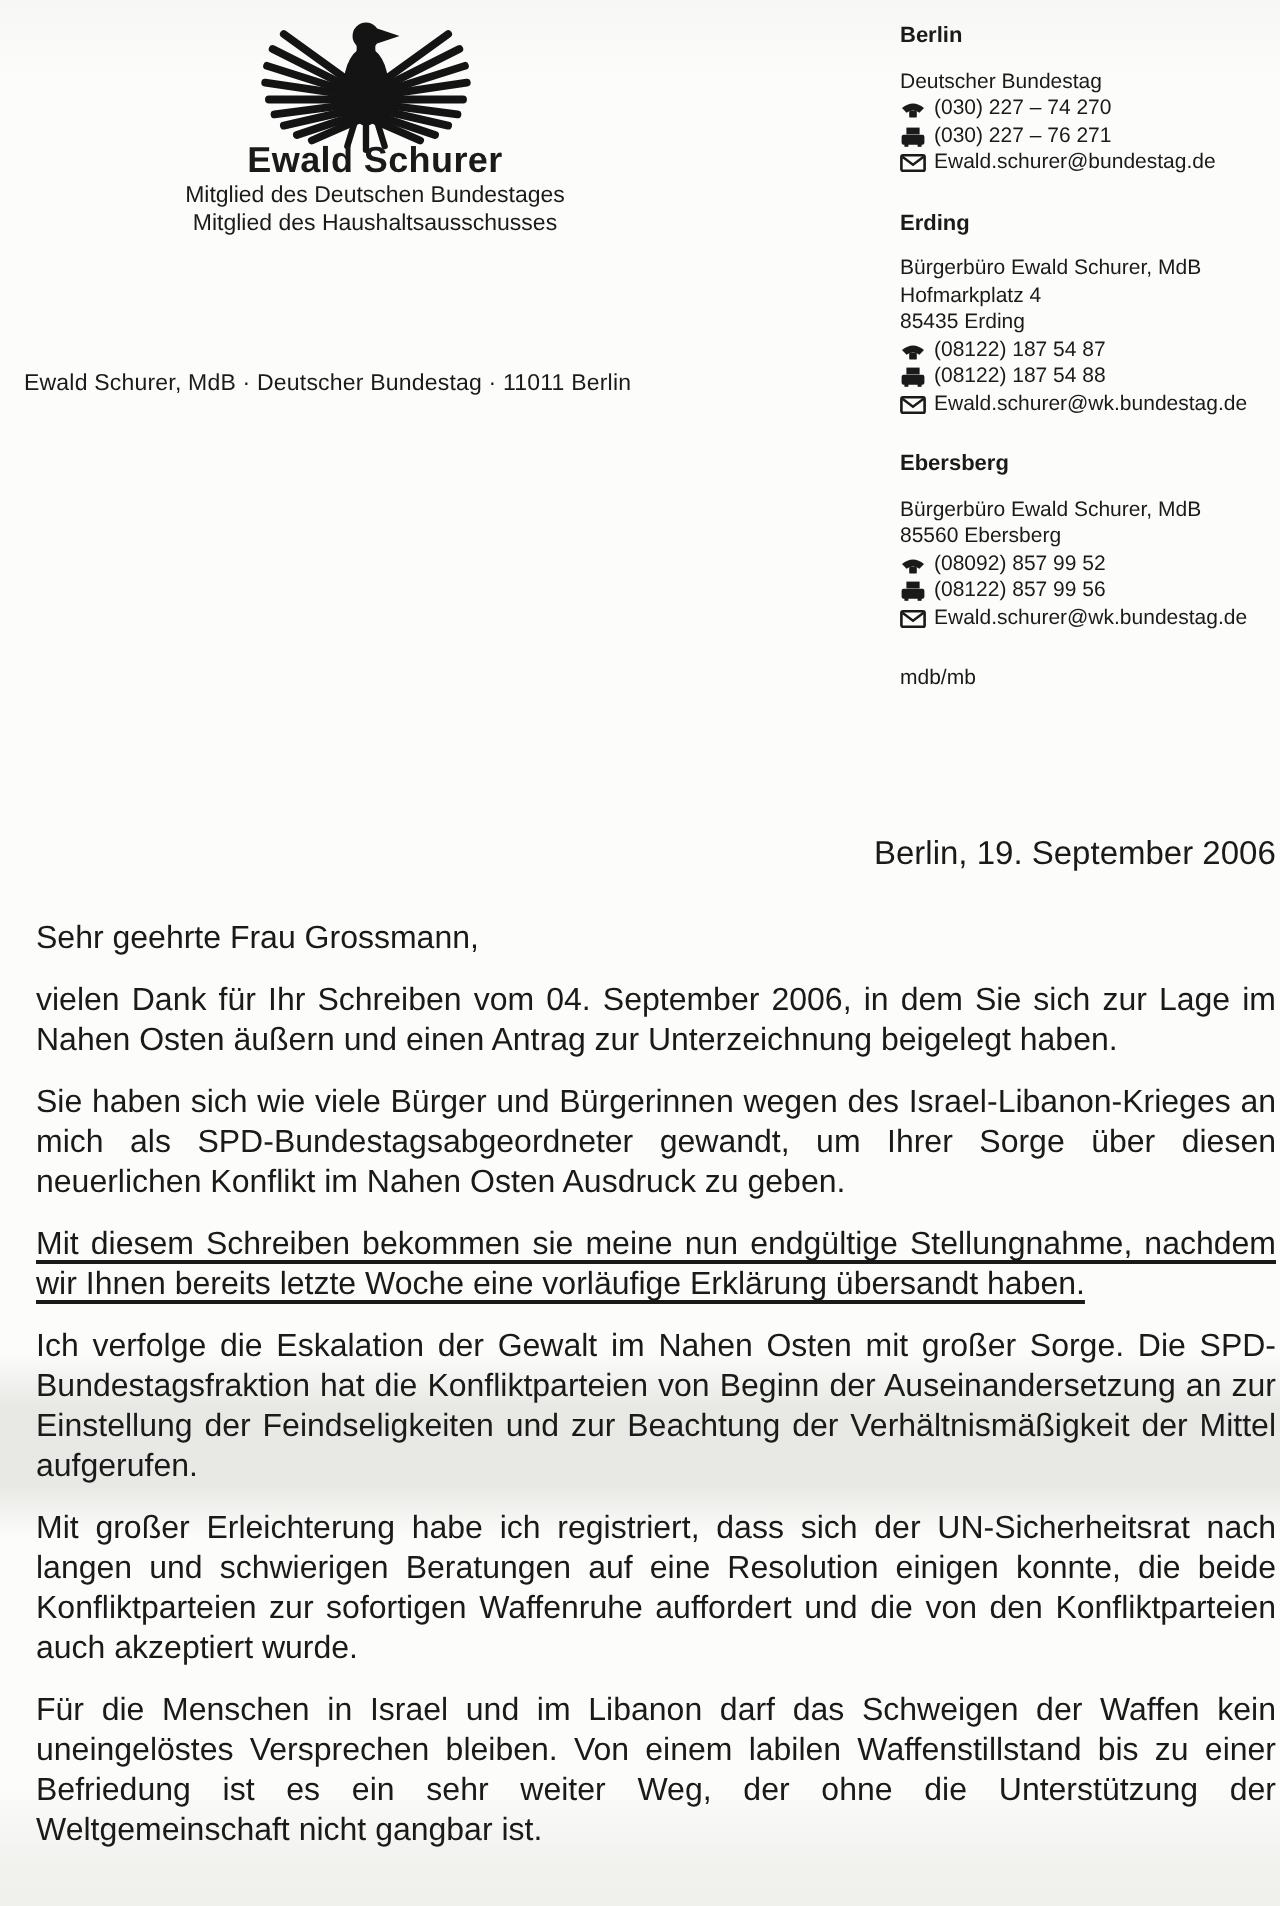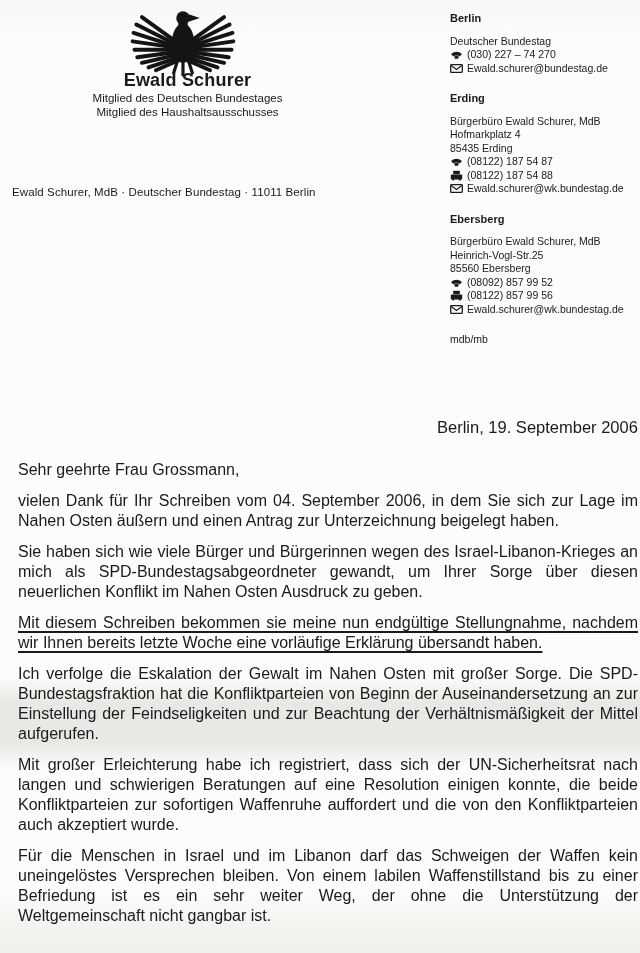--- a/index.html
+++ b/index.html
@@ -107,20 +107,31 @@
           <svg viewBox="0 0 13 11">
               <path d="M1 5 Q6.5 0.5 12 5 L9.7 7.4 Q6.5 5.2 3.3 7.4 Z" fill="#1a1a1a"></path>
               <rect x="4.6" y="6.4" width="3.8" height="3.4" rx="0.6" fill="#1a1a1a"></rect>
             </svg>
         </span>
         <span>(030) 227 – 74 270</span>
       </div>
       <div class="contact-row">
         <span class="ci">
           <svg viewBox="0 0 13 11">
+              <rect x="3.2" y="0.8" width="6.6" height="3.4" fill="#1a1a1a"></rect>
+              <rect x="0.8" y="4.4" width="11.4" height="5" rx="1" fill="#1a1a1a"></rect>
+              <rect x="2.2" y="9" width="2" height="1.4" fill="#1a1a1a"></rect>
+              <rect x="8.8" y="9" width="2" height="1.4" fill="#1a1a1a"></rect>
+            </svg>
+        </span>
+        <span>(030) 227 – 76 271</span>
+      </div>
+      <div class="contact-row">
+        <span class="ci">
+          <svg viewBox="0 0 13 11">
               <rect x="0.7" y="1.6" width="11.6" height="7.8" rx="0.8" fill="none" stroke="#1a1a1a" stroke-width="1.3"></rect>
               <path d="M1.2 2.4 L6.5 6.4 L11.8 2.4" fill="none" stroke="#1a1a1a" stroke-width="1.2"></path>
             </svg>
         </span>
         <span>Ewald.schurer@bundestag.de</span>
       </div>
     </div>
 
     <div class="office">
       <div class="office-city">Erding</div>
@@ -154,21 +165,20 @@
               <path d="M1.2 2.4 L6.5 6.4 L11.8 2.4" fill="none" stroke="#1a1a1a" stroke-width="1.2"></path>
             </svg>
         </span>
         <span>Ewald.schurer@wk.bundestag.de</span>
       </div>
     </div>
 
     <div class="office">
       <div class="office-city">Ebersberg</div>
       <div class="office-line">Bürgerbüro Ewald Schurer, MdB</div>
-      <div class="office-line">Heinrich-Vogl-Str.25</div>
       <div class="office-line">85560 Ebersberg</div>
       <div class="contact-row">
         <span class="ci">
           <svg viewBox="0 0 13 11">
               <path d="M1 5 Q6.5 0.5 12 5 L9.7 7.4 Q6.5 5.2 3.3 7.4 Z" fill="#1a1a1a"></path>
               <rect x="4.6" y="6.4" width="3.8" height="3.4" rx="0.6" fill="#1a1a1a"></rect>
             </svg>
         </span>
         <span>(08092) 857 99 52</span>
       </div>

